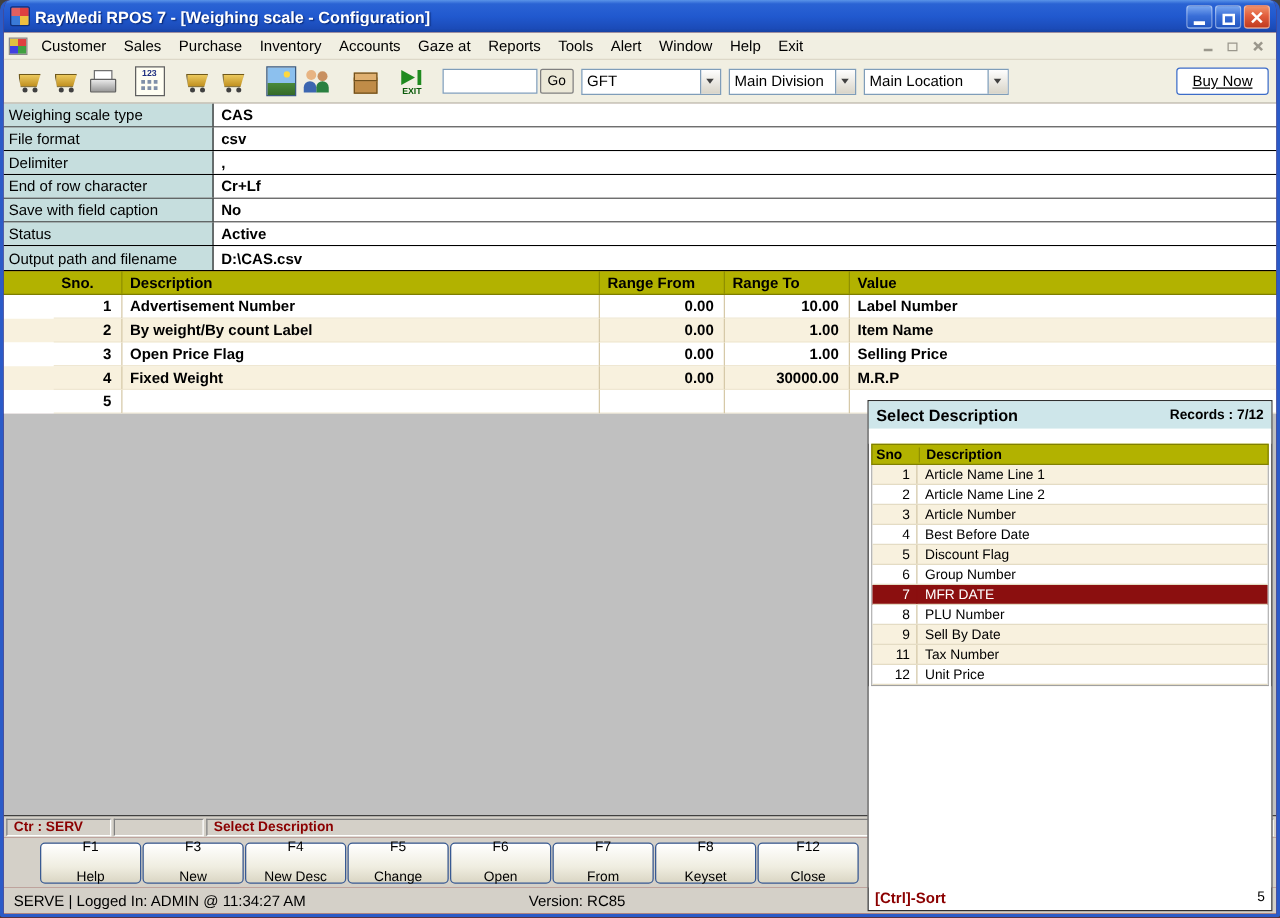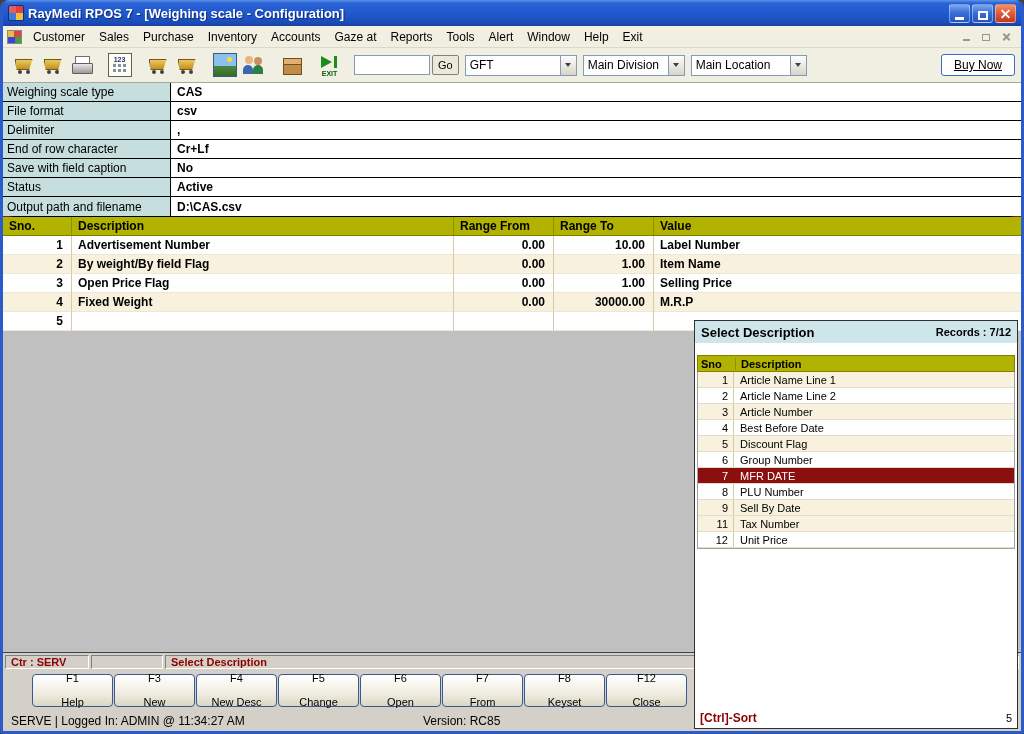--- a/index.html
+++ b/index.html
@@ -90,39 +90,39 @@
   .combo-0 { width:112px; } .combo-1 { width:102px; } .combo-2 { width:116px; }
   .combo-value { flex:1; padding:0 4px; font-size:12px; white-space:nowrap; overflow:hidden; }
   .combo-arrow { width:16px; height:19px; border-left:1px solid #7f9db9;
     background:linear-gradient(#fefefe,#d8d4c8); display:flex; align-items:center; justify-content:center; }
   .combo-arrow::before { content:""; border-left:3px solid transparent; border-right:3px solid transparent;
     border-top:4px solid #404040; }
   .buynow { margin-left:auto; height:22px; padding:0 12px; background:#fff; border:1px solid #3c6cc8;
     border-radius:3px; font-size:12px; text-decoration:underline; }
 
   
-  .config { flex:0 0 133px; border-bottom:1px solid #000; background:#fff;border-radius:11px; }
+  .config { flex:0 0 133px; border-bottom:1px solid #000; background:#fff; }
   .cfg-row { display:flex; height:19px; border-bottom:1px solid #000; }
   .cfg-row:last-child { border-bottom:none; }
   .cfg-label { width:168px; background:#c6dede; border-right:1px solid #000; font-size:12px;
     padding-left:4px; display:flex; align-items:center; }
   .cfg-value { flex:1; background:#fff; font-size:12px; font-weight:bold; padding-left:6px;
     display:flex; align-items:center; }
 
   
   .thead { flex:0 0 19px; background:#b2b200; display:flex; border-bottom:1px solid #7e7e00; }
   .th { font-size:12px; font-weight:bold; color:#000; display:flex; align-items:center;
     padding-left:6px; border-right:1px solid #8f8f00; }
   .tbody { flex:0 0 95px; background:#fff; }
   .tr { display:flex; height:19px; background:#fff; }
   .tr.alt { background:#f8f1de; }
   .td { font-size:12px; font-weight:bold; display:flex; align-items:center; padding-left:6px;
     border-right:1px solid #d6c9a8; border-bottom:1px solid #efe7d2; overflow:hidden; white-space:nowrap; }
   .td.num { justify-content:flex-end; padding-right:8px; padding-left:0; }
-  .c0 { width:69px; } .c1 { width:382px; } .c2 { width:100px; } .c3 { width:100px; } .c4 { flex:1; border-right:none; }
+  .c0 { width:55px;margin-left:40px; } .c1 { width:382px; } .c2 { width:100px; } .c3 { width:100px; } .c4 { flex:1; border-right:none; }
 
   .client { flex:1; background:#c0c0c0; }
 
   
   .statusbar { flex:0 0 18px; background:#d4d0c8; border-top:1px solid #404040;
     display:flex; align-items:center; gap:2px; padding:1px 2px; }
   .sb { height:14px; border:1px solid; border-color:#808080 #ffffff #ffffff #808080;
     display:flex; align-items:center; font-size:11px; font-weight:bold; color:#8b0000; padding:0 5px; }
   .sb.p1 { width:84px; } .sb.p2 { width:72px; } .sb.p3 { flex:1; }
 
@@ -314,21 +314,21 @@
   <div class="tbody">
       <div class="tr">
         <div class="td c0 num">1</div>
         <div class="td c1">Advertisement Number</div>
         <div class="td c2 num">0.00</div>
         <div class="td c3 num">10.00</div>
         <div class="td c4">Label Number</div>
       </div>
       <div class="tr alt">
         <div class="td c0 num">2</div>
-        <div class="td c1">By weight/By field Flag</div>
+        <div class="td c1">By weight/By count Label</div>
         <div class="td c2 num">0.00</div>
         <div class="td c3 num">1.00</div>
         <div class="td c4">Item Name</div>
       </div>
       <div class="tr">
         <div class="td c0 num">3</div>
         <div class="td c1">Open Price Flag</div>
         <div class="td c2 num">0.00</div>
         <div class="td c3 num">1.00</div>
         <div class="td c4">Selling Price</div>

